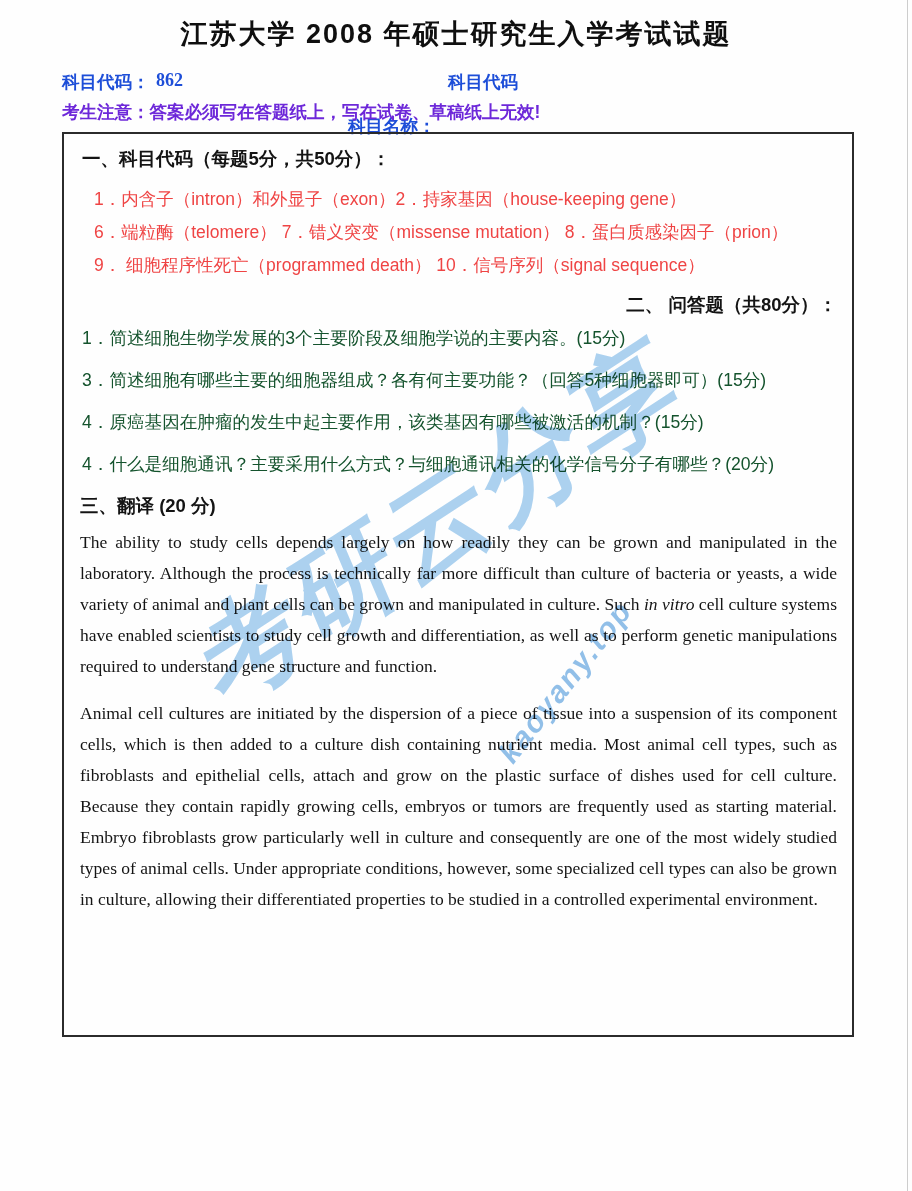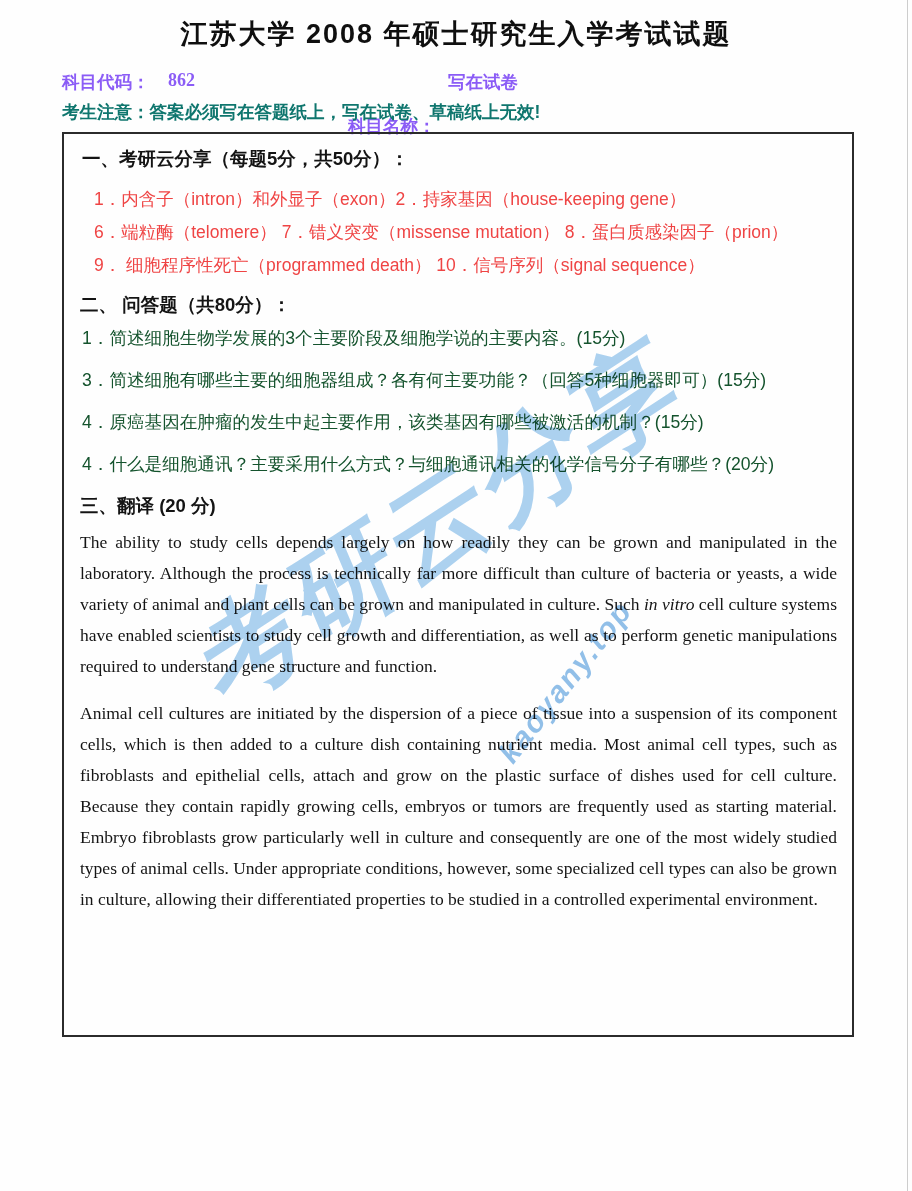--- a/index.html
+++ b/index.html
@@ -6,35 +6,35 @@
   body{
     width:912px;height:1191px;position:relative;background:#fefefe;
     font-family:"Liberation Sans","DejaVu Sans",sans-serif;color:#161616;
     overflow:hidden;
   }
   .page{position:absolute;inset:0;}
   .doc-title{
     position:absolute;top:16px;left:0;right:0;text-align:center;
     font-size:27px;font-weight:700;letter-spacing:2px;color:#0f0f0f;
   }
-  .meta-row{position:absolute;top:70px;left:0;right:0;height:24px;font-size:17.5px;font-weight:700;color:#8b5cf6;}
+  .meta-row{position:absolute;top:70px;left:0;right:0;height:24px;font-size:17.5px;font-weight:700;color:#1d4ed8;}
   .meta-code-label{position:absolute;left:62px;}
-  .meta-code-value{position:absolute;left:168px;font-family:"Liberation Serif","DejaVu Serif",serif;font-size:18px;}
+  .meta-code-value{position:absolute;left:156px;font-family:"Liberation Serif","DejaVu Serif",serif;font-size:18px;}
   .meta-name-label{position:absolute;left:348px;margin-top:44px;}
   .meta-name-value{position:absolute;left:448px;}
-  .notice-row{position:absolute;top:100px;left:62px;right:40px;font-size:17.5px;font-weight:700;color:#0f766e;}
+  .notice-row{position:absolute;top:100px;left:62px;right:40px;font-size:17.5px;font-weight:700;color:#6d28d9;}
   .exam-box{
     position:absolute;left:62px;top:132px;width:792px;height:905px;
     border:2px solid #2b2b2b;box-sizing:border-box;
     padding:12px 15px 0 16px;background:transparent;
   }
   .sec-heading{font-size:18.5px;font-weight:700;line-height:25px;color:#141414;}
   .sec1-heading{margin:0 0 16px 2px;}
   .sec1-item{font-size:17.5px;line-height:25px;margin:0 0 8px 14px;white-space:nowrap;color:#ef4444;}
-  .sec2-heading{margin:14px 0 8px 0;}
+  .sec2-heading{margin:14px 0 8px 0;text-align:right;}
   .question{font-size:17.6px;line-height:26px;margin:0 0 16px 2px;white-space:nowrap;color:#14532d;}
   .sec3-heading{margin:2px 0 9px 0;}
   .trans-para{
     font-family:"Liberation Serif","DejaVu Serif",serif;
     font-size:17.5px;line-height:31px;text-align:justify;
     margin:0 0 16px 0;color:#141414;
   }
   .italic{font-style:italic;margin-top:48px;}
   
   .watermark{position:absolute;inset:0;pointer-events:none;z-index:6;mix-blend-mode:multiply;}
@@ -71,28 +71,28 @@
 <body>
 
 <div class="page">
 
   <div class="doc-title">江苏大学 2008 年硕士研究生入学考试试题</div>
 
   <div class="meta-row">
     <span class="meta-code-label">科目代码：</span>
     <span class="meta-code-value">862</span>
     <span class="meta-name-label">科目名称：</span>
-    <span class="meta-name-value">写在试卷</span>
+    <span class="meta-name-value">科目代码</span>
   </div>
 
   <div class="notice-row">考生注意：答案必须写在答题纸上，写在试卷、草稿纸上无效!</div>
 
   <div class="exam-box">
 
-    <div class="sec-heading sec1-heading">一、考研云分享（每题5分，共50分）：</div>
+    <div class="sec-heading sec1-heading">一、科目代码（每题5分，共50分）：</div>
     <div class="sec1-item">1．内含子（intron）和外显子（exon）2．持家基因（house-keeping gene）</div>
     <div class="sec1-item">6．端粒酶（telomere）  7．错义突变（missense mutation）  8．蛋白质感染因子（prion）</div>
     <div class="sec1-item">9． 细胞程序性死亡（programmed death）  10．信号序列（signal sequence）</div>
 
     <div class="sec-heading sec2-heading">二、 问答题（共80分）：</div>
     <div class="question">1．简述细胞生物学发展的3个主要阶段及细胞学说的主要内容。(15分)</div>
     <div class="question">3．简述细胞有哪些主要的细胞器组成？各有何主要功能？（回答5种细胞器即可）(15分)</div>
     <div class="question">4．原癌基因在肿瘤的发生中起主要作用，该类基因有哪些被激活的机制？(15分)</div>
     <div class="question">4．什么是细胞通讯？主要采用什么方式？与细胞通讯相关的化学信号分子有哪些？(20分)</div>
 

